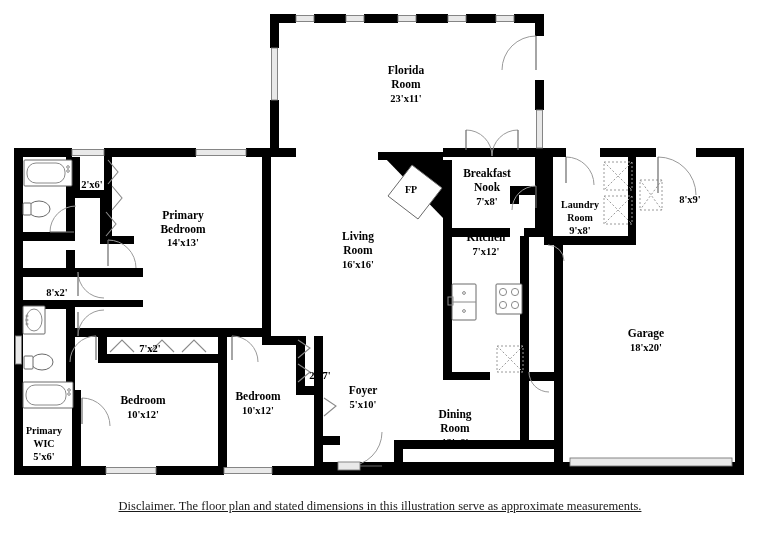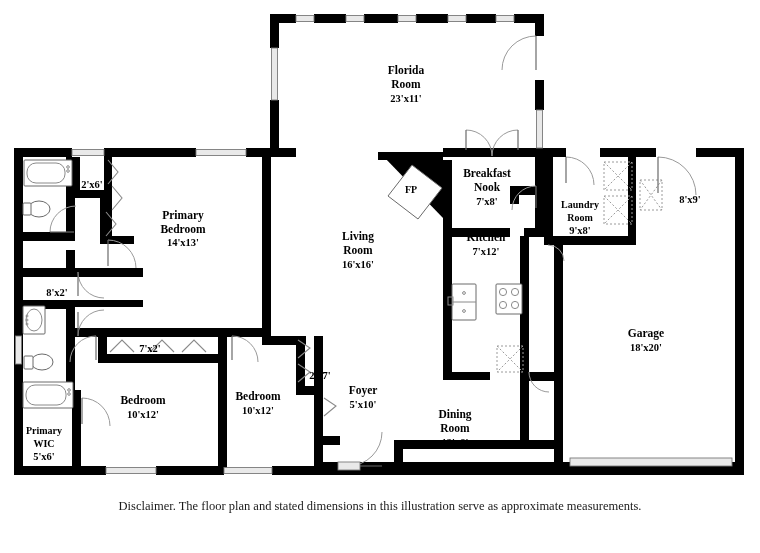--- a/index.html
+++ b/index.html
@@ -98,20 +98,21 @@
     width: 760px;
     text-align: center;
     font-family: "Liberation Serif", "DejaVu Serif", serif;
     font-size: 12.5px;
     color: #1a1a1a;
     line-height: 1.35;
   }
   #disclaimer .line {
     display: block;
     white-space: nowrap;
+    text-decoration: underline;
   }
 </style>
 </head>
 <body>
 
 <div id="floorplan-page">
 
   <svg id="plan-svg" viewBox="0 0 760 553" xmlns="http://www.w3.org/2000/svg">
 
     <g>

